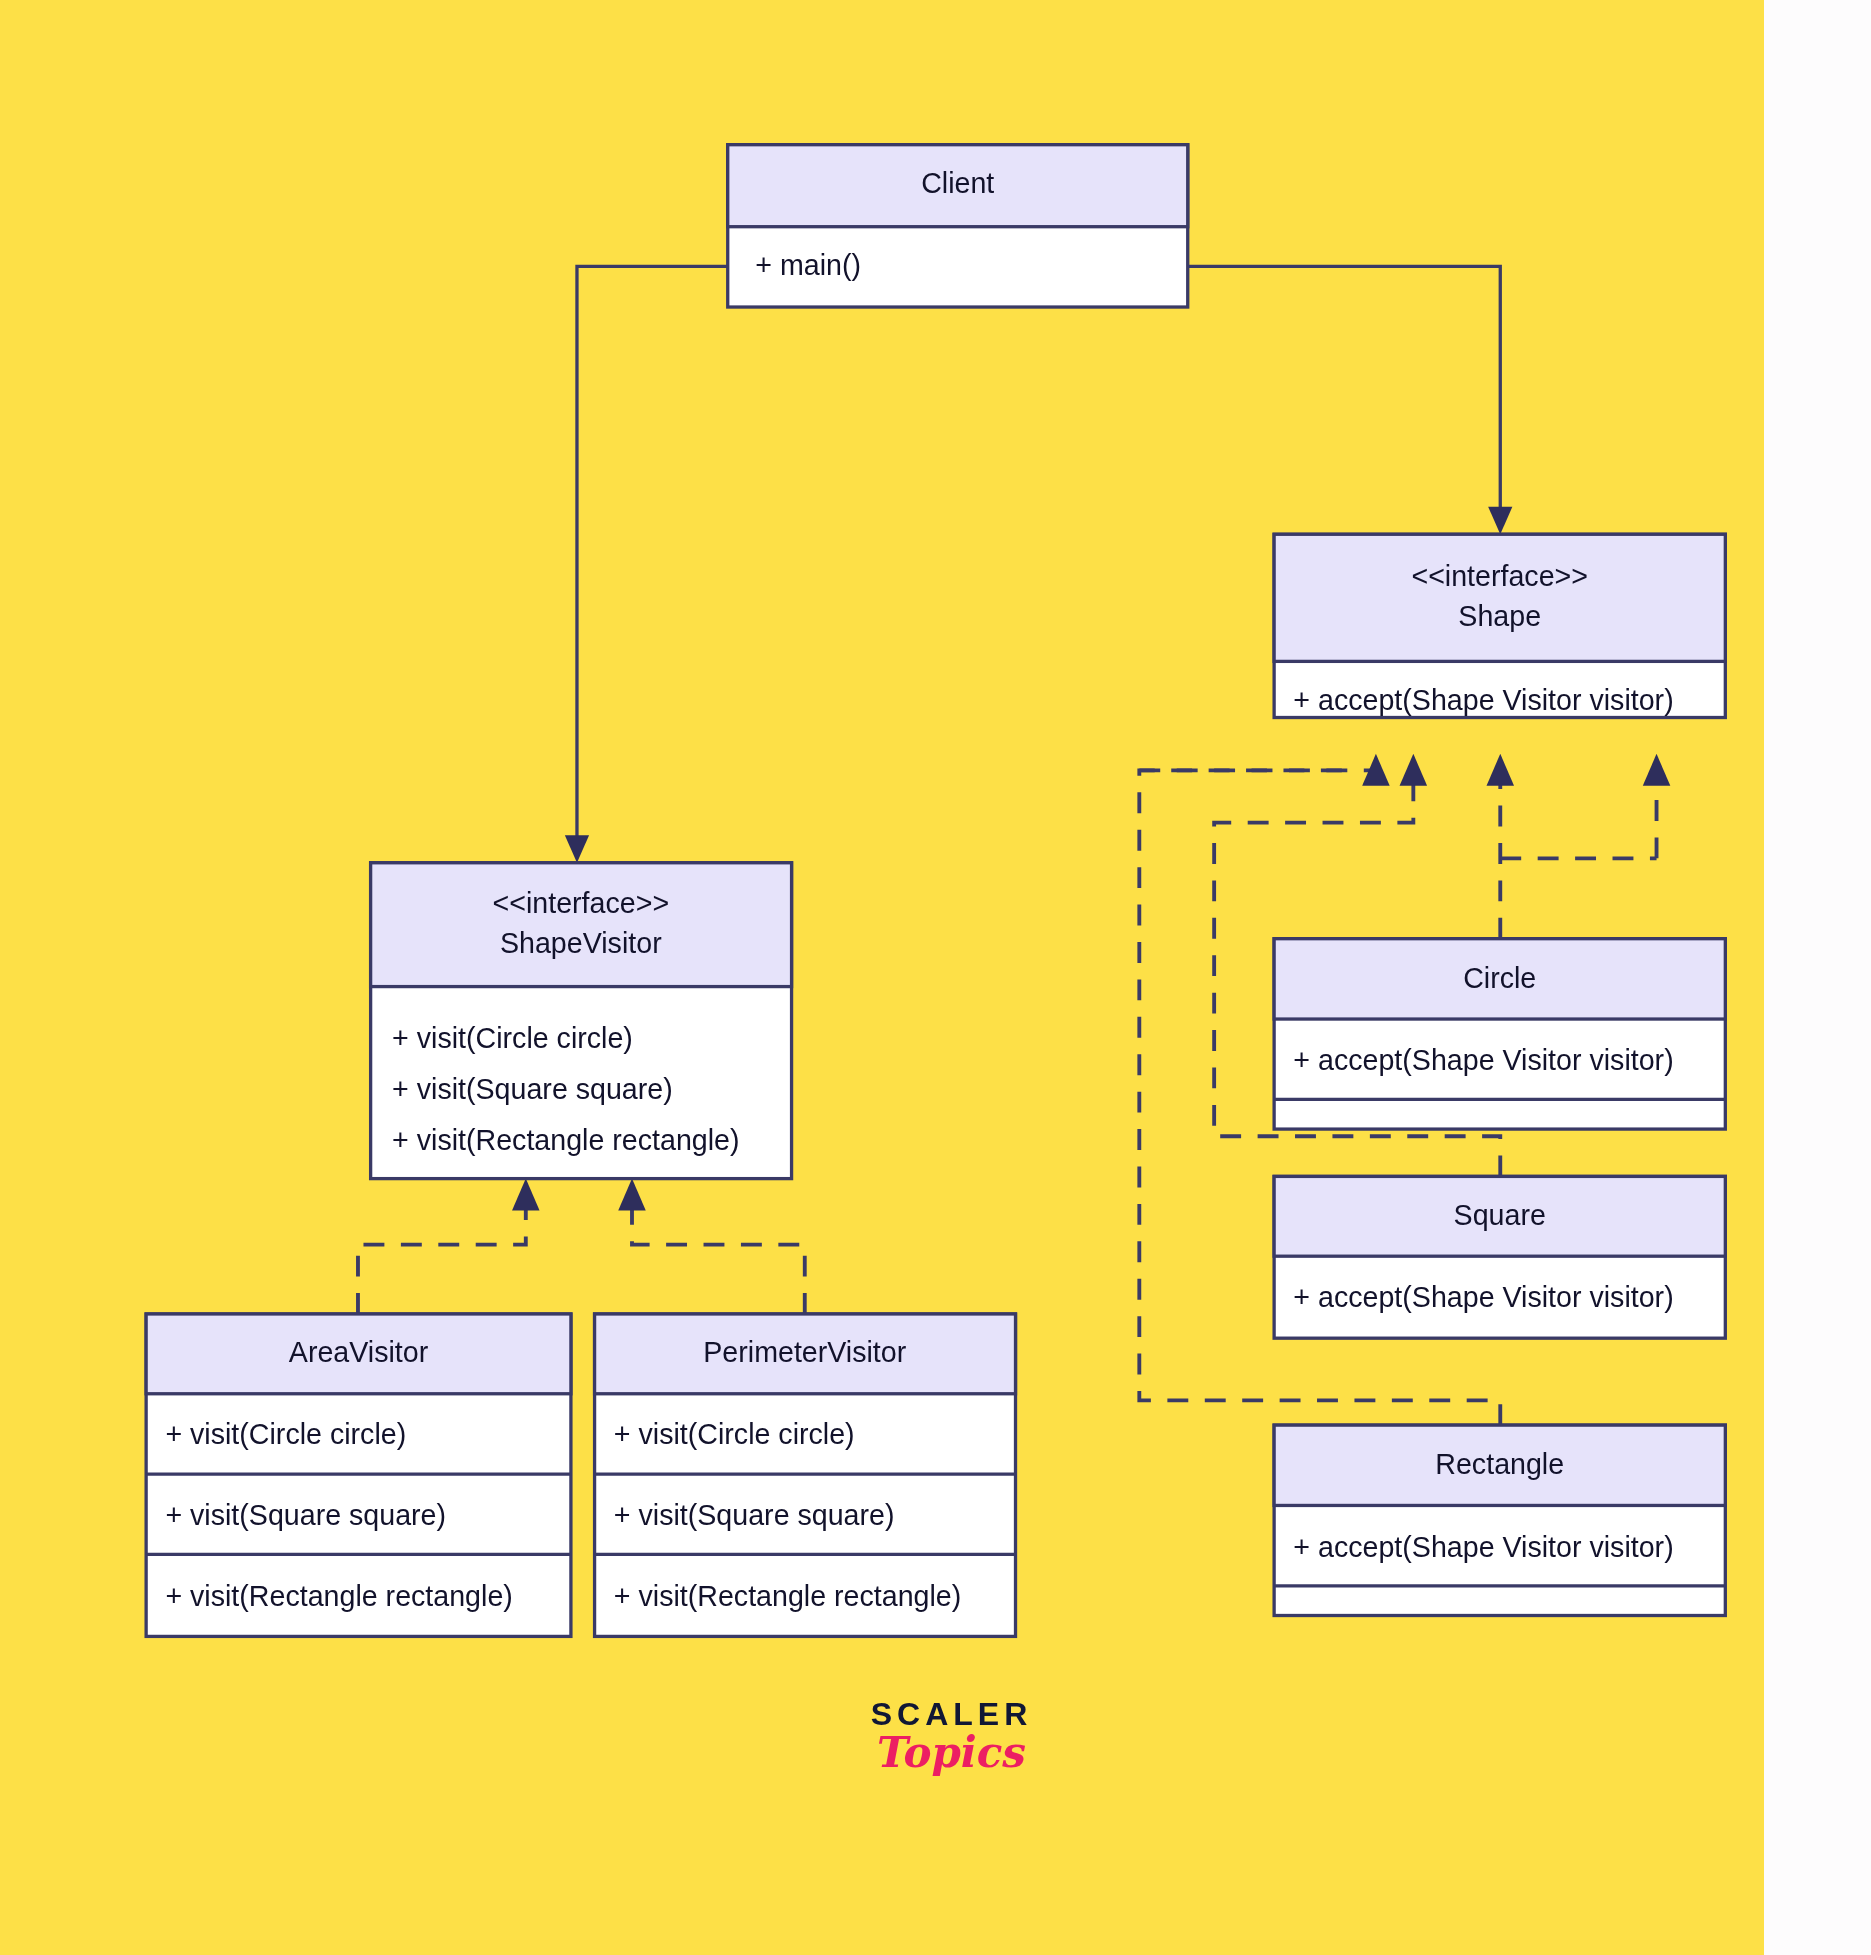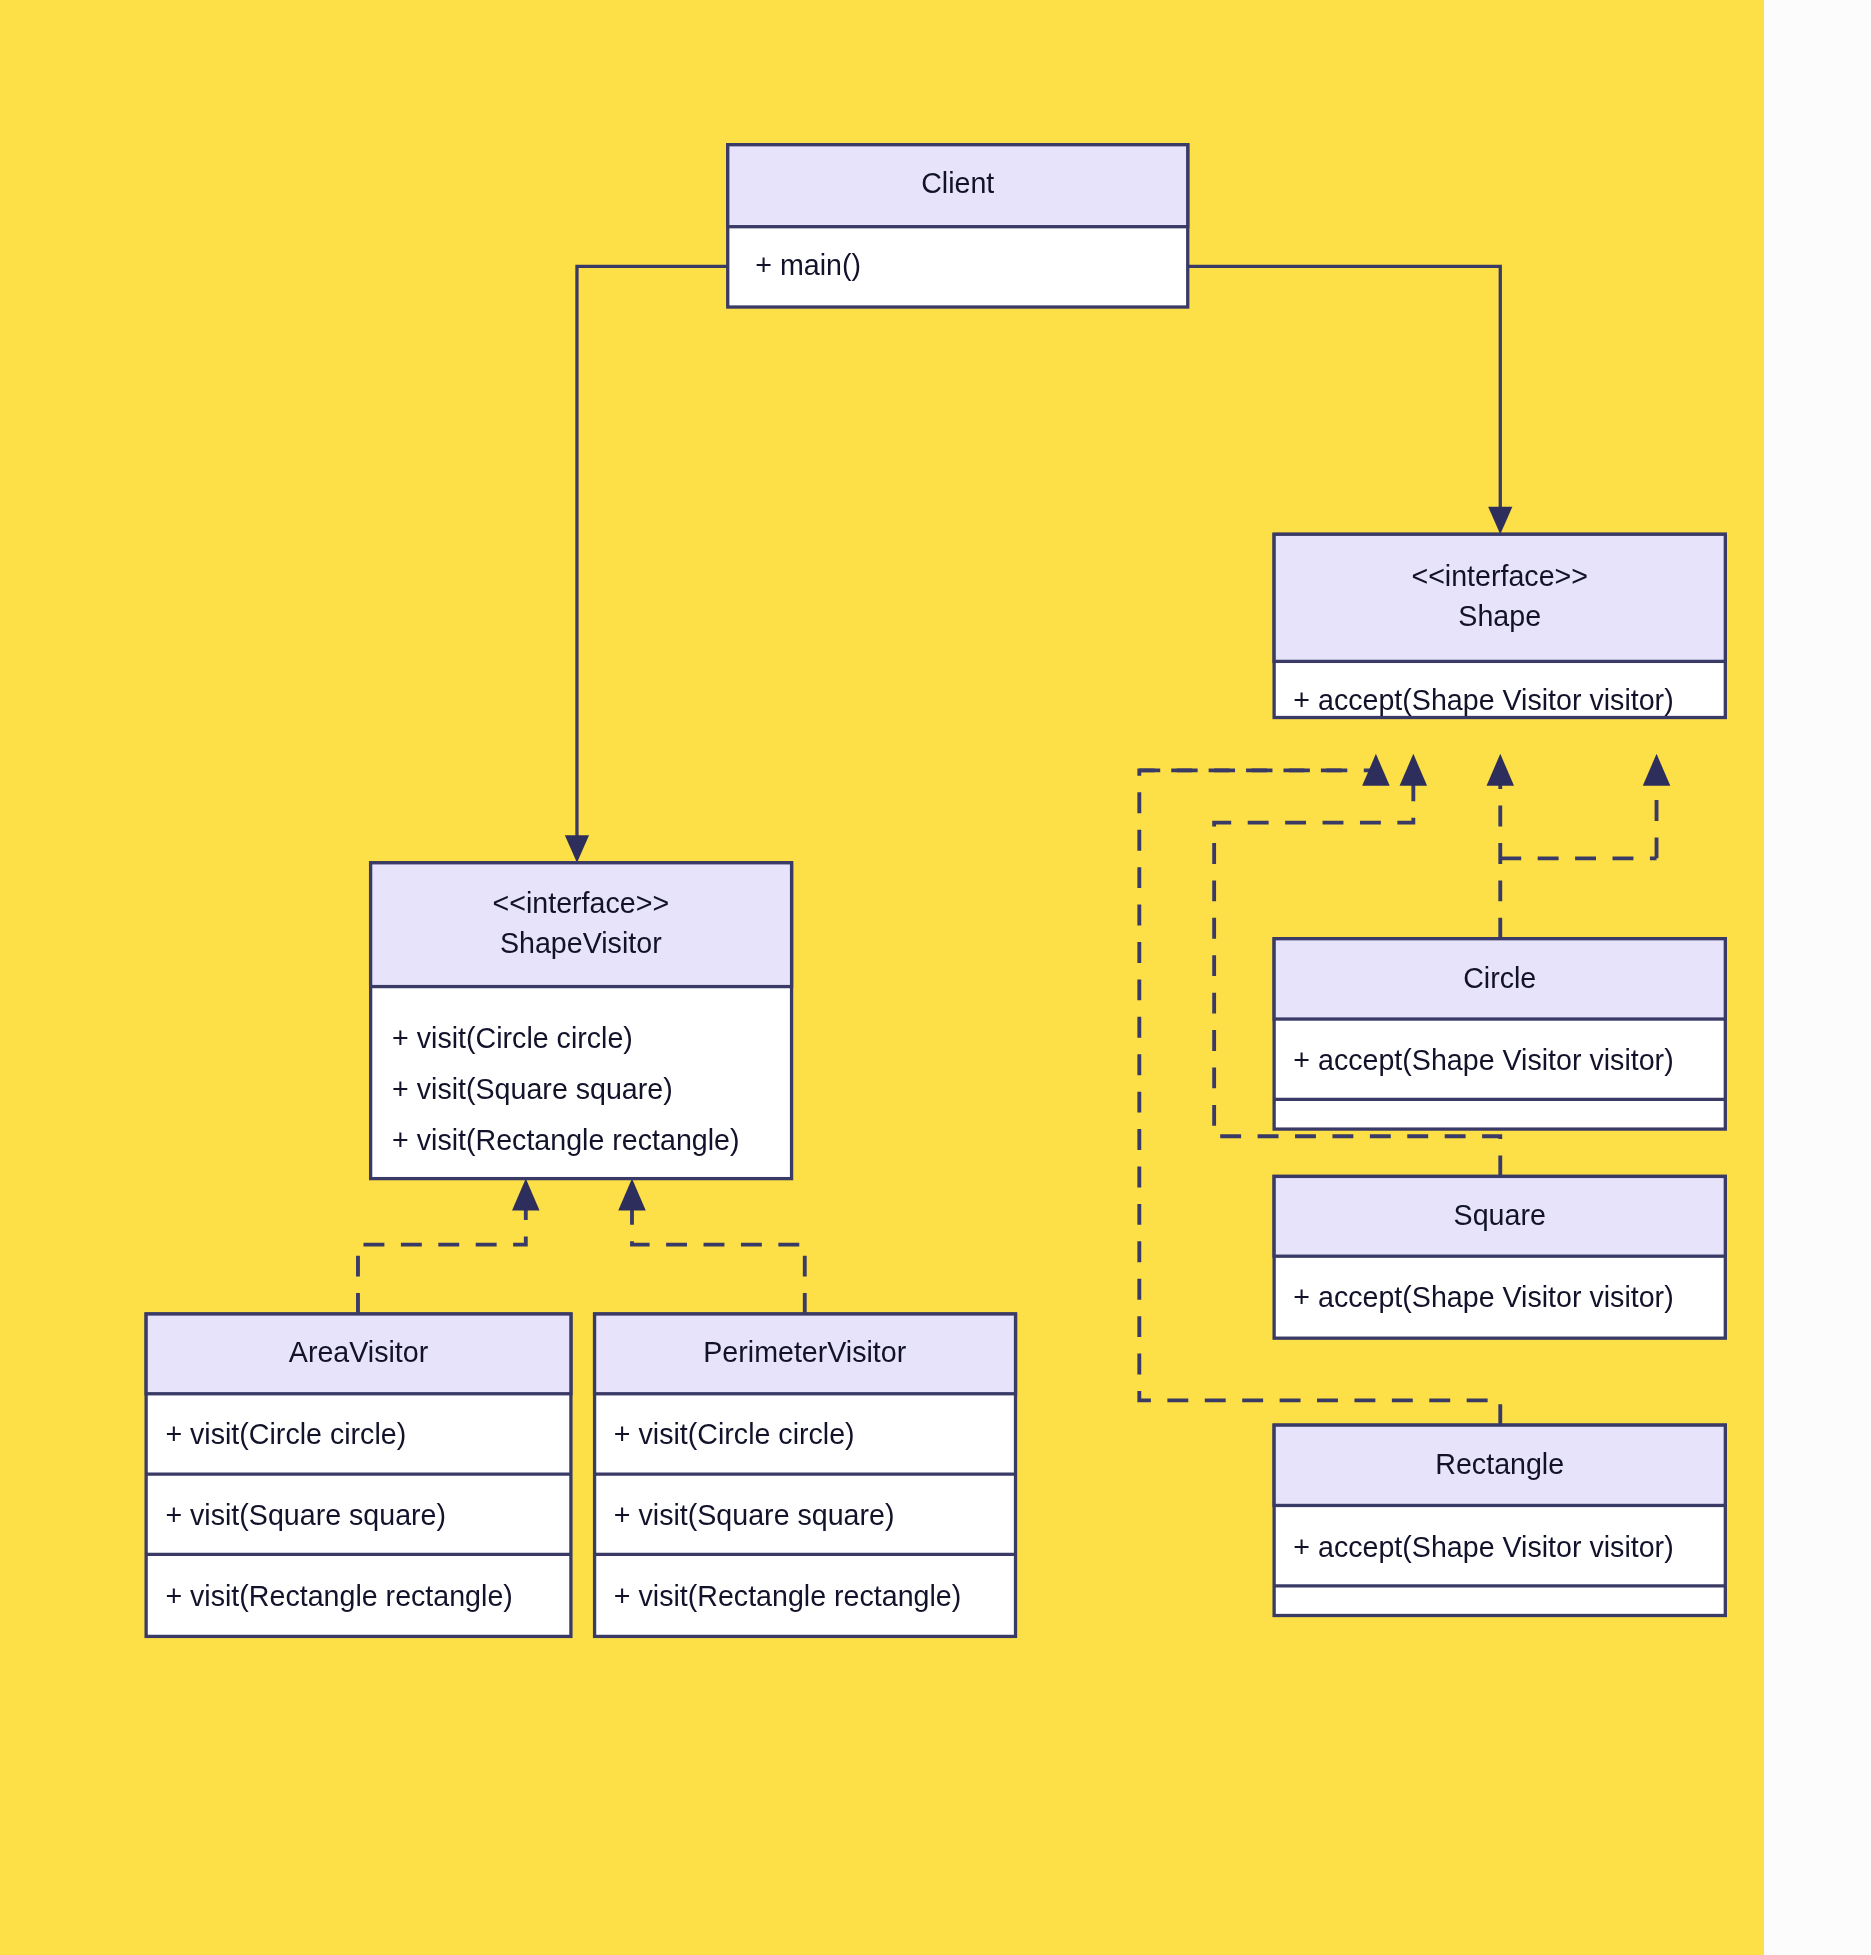--- a/index.html
+++ b/index.html
@@ -141,15 +141,19 @@
     <g>
       <rect class="uml-box" x="2315" y="2590" width="820" height="346"></rect>
       <rect class="uml-head" x="2315" y="2590" width="820" height="146"></rect>
       <line class="sep" x1="2315" y1="2882" x2="3135" y2="2882"></line>
       <text class="cls-title" x="2725" y="2679">Rectangle</text>
       <text class="cls-member" x="2350" y="2829">+ accept(Shape Visitor visitor)</text>
     </g>
 
   </svg>
 
+  <div class="logo-wrap">
+    <div class="logo-scaler">SCALER</div>
+    <div class="logo-topics">Topics</div>
+  </div>
 
 </div>
 
 
 </body></html>

